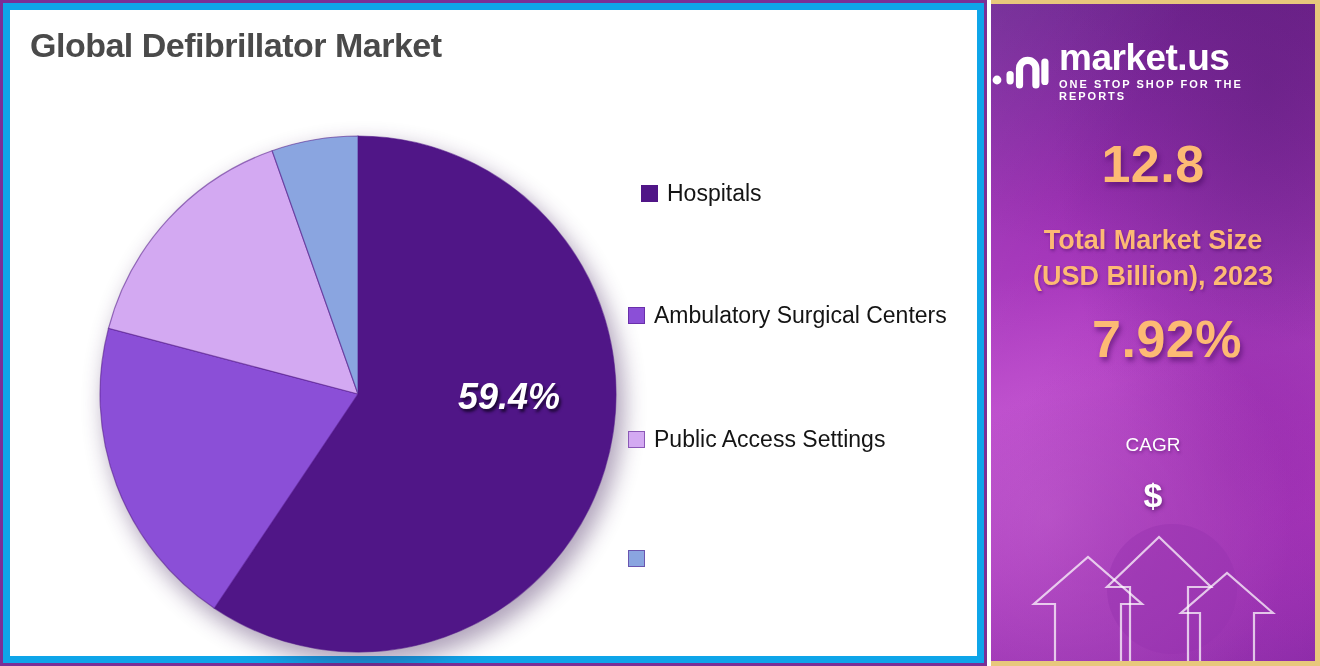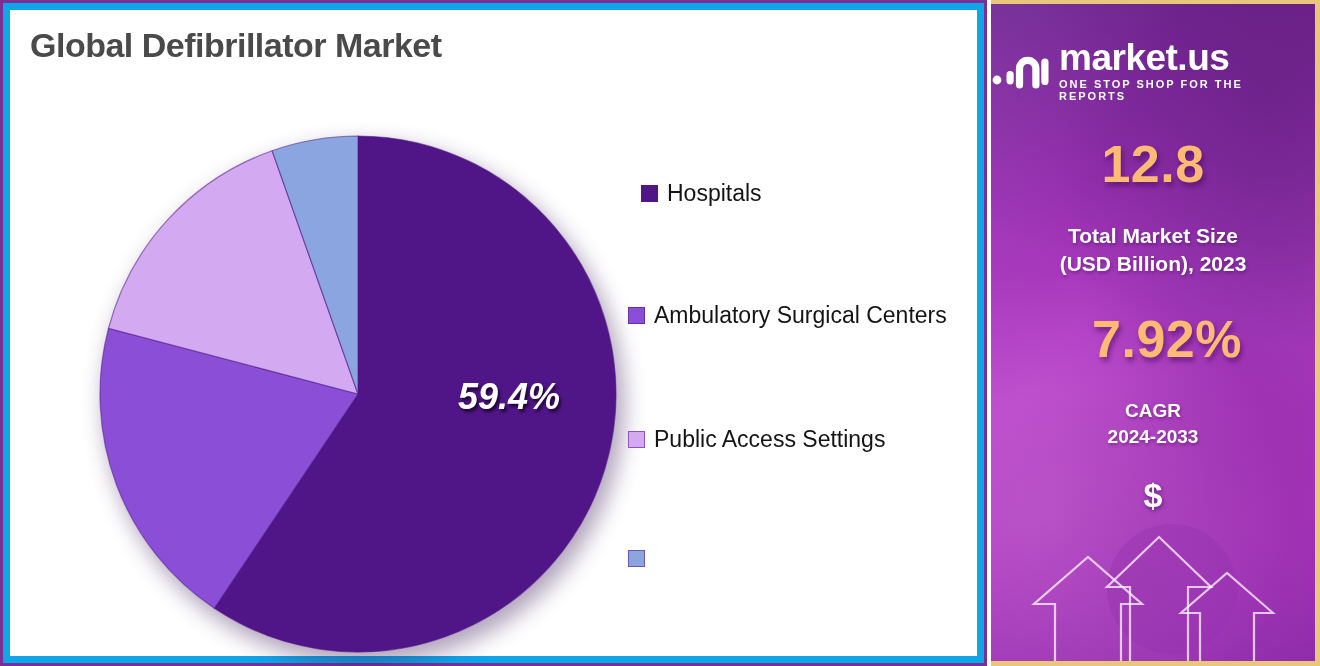--- a/index.html
+++ b/index.html
@@ -226,36 +226,37 @@
     font-weight: 700;
     color: #fdba74;
     text-shadow: 2px 4px 5px rgba(70,10,95,0.55);
     letter-spacing: 0.5px;
   }
   .side-cap {
     position: absolute;
     left: 0;
     right: 0;
     text-align: center;
-    font-size: 21px;
-    font-weight: 700;
-    color: #ffffff;
+    font-size: 27px;
+    font-weight: 700;
+    color: #fdba74;
     line-height: 1.35;
     text-shadow: 1px 2px 3px rgba(70,10,95,0.45);
   }
   .side-sub {
     position: absolute;
     left: 0;
     right: 0;
     text-align: center;
     font-size: 19px;
-    font-weight: 700;
+    font-weight: 400;
     color: #ffffff;
     line-height: 1.35;
     text-shadow: 1px 2px 3px rgba(70,10,95,0.45);
+    margin-top: 34px;
   }
 </style>
 </head>
 <body>
 
 <div id="root">
 
   <div id="chart-panel">
     <div id="chart-inner">
 
@@ -325,17 +326,16 @@
 
     <div class="side-big" style="top:130px;">12.8</div>
     <div class="side-cap" style="top:218px;">
       <div>Total Market Size</div>
       <div>(USD Billion), 2023</div>
     </div>
 
     <div class="side-big" style="top:305px;margin-left:28px;">7.92%</div>
     <div class="side-sub" style="top:394px;">
       <div>CAGR</div>
-      <div>2024-2033</div>
     </div>
   </div>
 
 </div>
 
 </body></html>

